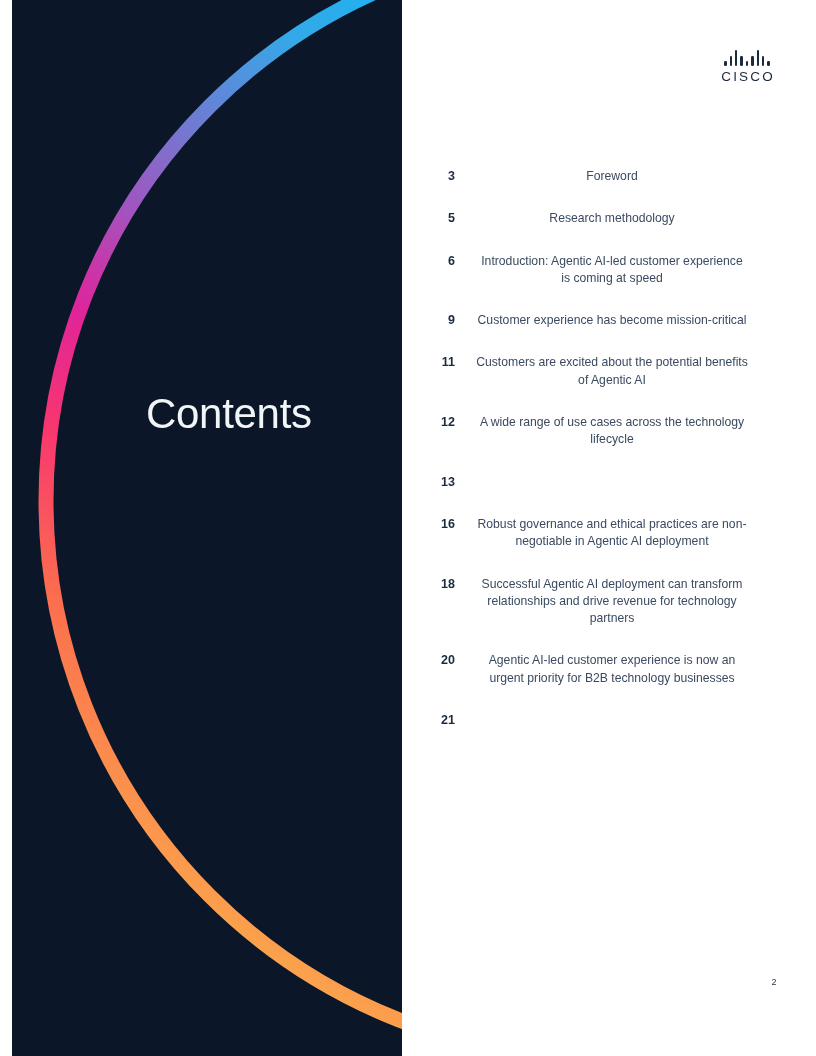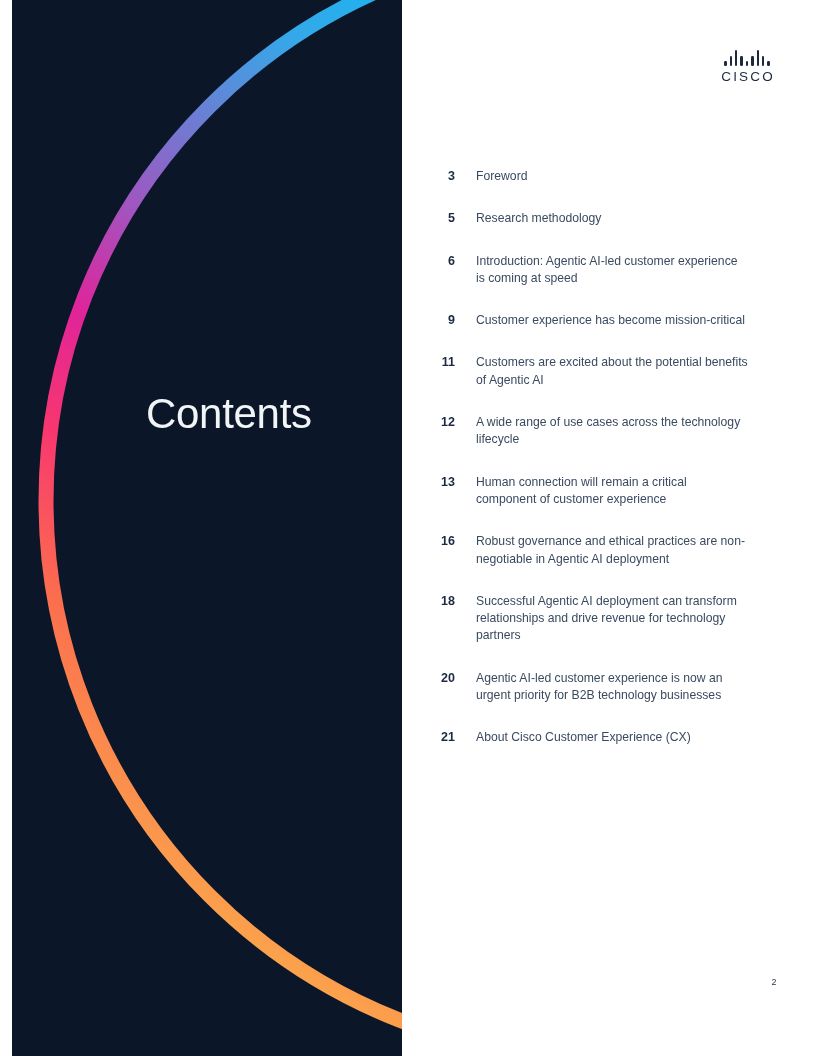--- a/index.html
+++ b/index.html
@@ -118,20 +118,21 @@
     color: #1b2a41;
     line-height: 17.3px;
   }
   .toc-label {
     flex: 1 1 auto;
     max-width: 272px;
     font-size: 12.2px;
     font-weight: 400;
     color: #3a4a60;
     line-height: 17.3px;
+    text-align: center;
   }
 
   .page-number {
     position: absolute;
     left: 362px;
     top: 978px;
     width: 20px;
     text-align: center;
     font-size: 9px;
     color: #2b3a4f;
@@ -210,42 +211,40 @@
         <div class="toc-label">Customers are excited about the potential benefits of Agentic AI</div>
       </div>
 
       <div class="toc-entry">
         <div class="toc-num">12</div>
         <div class="toc-label">A wide range of use cases across the technology lifecycle</div>
       </div>
 
       <div class="toc-entry">
         <div class="toc-num">13</div>
-        <div class="toc-label">Human connection will remain a critical component of customer experience</div>
       </div>
 
       <div class="toc-entry">
         <div class="toc-num">16</div>
         <div class="toc-label">Robust governance and ethical practices are non-negotiable in Agentic AI deployment</div>
       </div>
 
       <div class="toc-entry">
         <div class="toc-num">18</div>
         <div class="toc-label">Successful Agentic AI deployment can transform relationships and drive revenue for technology partners</div>
       </div>
 
 
       <div class="toc-entry">
         <div class="toc-num">20</div>
         <div class="toc-label">Agentic AI-led customer experience is now an urgent priority for B2B technology businesses</div>
       </div>
 
       <div class="toc-entry">
         <div class="toc-num">21</div>
-        <div class="toc-label">About Cisco Customer Experience (CX)</div>
       </div>
 
     </div>
 
     <div class="page-number">2</div>
 
   </div>
 </div>
 
 </body></html>

